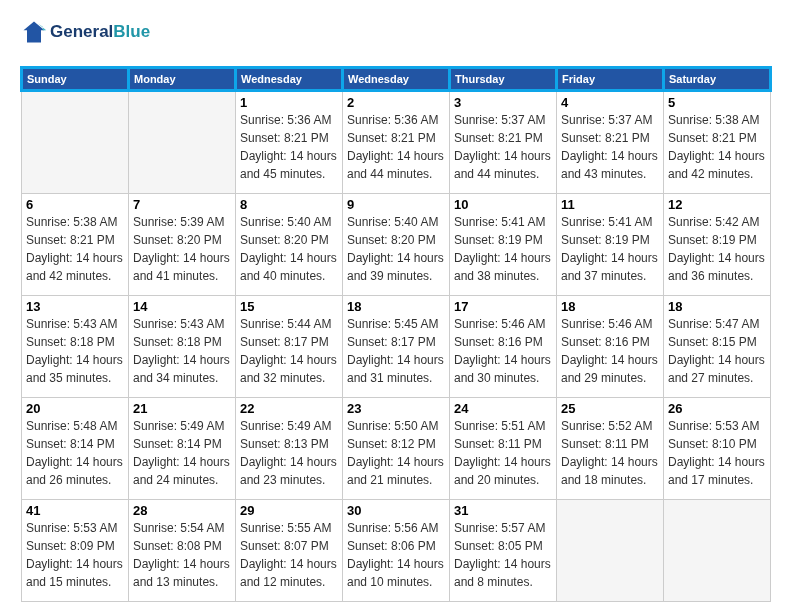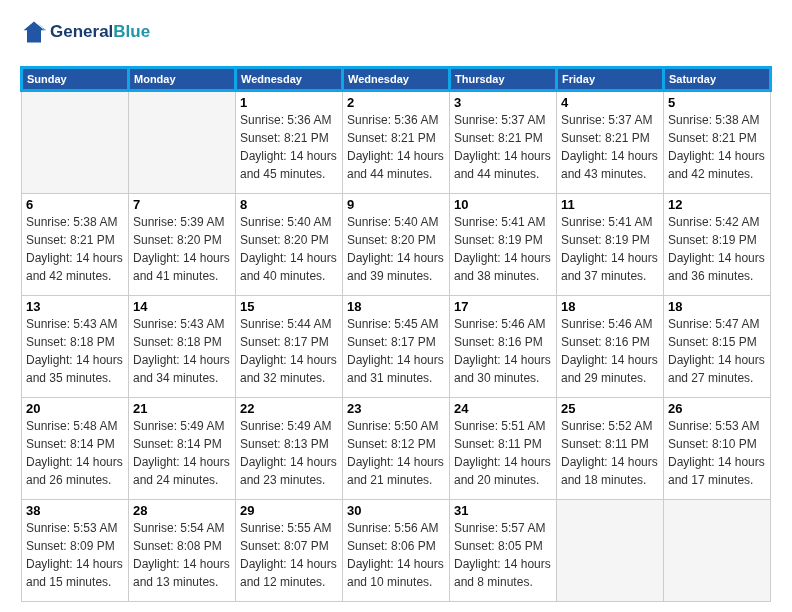--- a/index.html
+++ b/index.html
@@ -229,21 +229,21 @@
             <span class="day-number">25</span>
             <div class="sun-info">Sunrise: 5:52 AM<br>Sunset: 8:11 PM<br>Daylight: 14 hours and 18 minutes.</div>
           </td>
           <td>
             <span class="day-number">26</span>
             <div class="sun-info">Sunrise: 5:53 AM<br>Sunset: 8:10 PM<br>Daylight: 14 hours and 17 minutes.</div>
           </td>
         </tr>
         <tr>
           <td>
-            <span class="day-number">38</span>
+            <span class="day-number">41</span>
             <div class="sun-info">Sunrise: 5:53 AM<br>Sunset: 8:09 PM<br>Daylight: 14 hours and 15 minutes.</div>
           </td>
           <td>
             <span class="day-number">28</span>
             <div class="sun-info">Sunrise: 5:54 AM<br>Sunset: 8:08 PM<br>Daylight: 14 hours and 13 minutes.</div>
           </td>
           <td>
             <span class="day-number">29</span>
             <div class="sun-info">Sunrise: 5:55 AM<br>Sunset: 8:07 PM<br>Daylight: 14 hours and 12 minutes.</div>
           </td>

